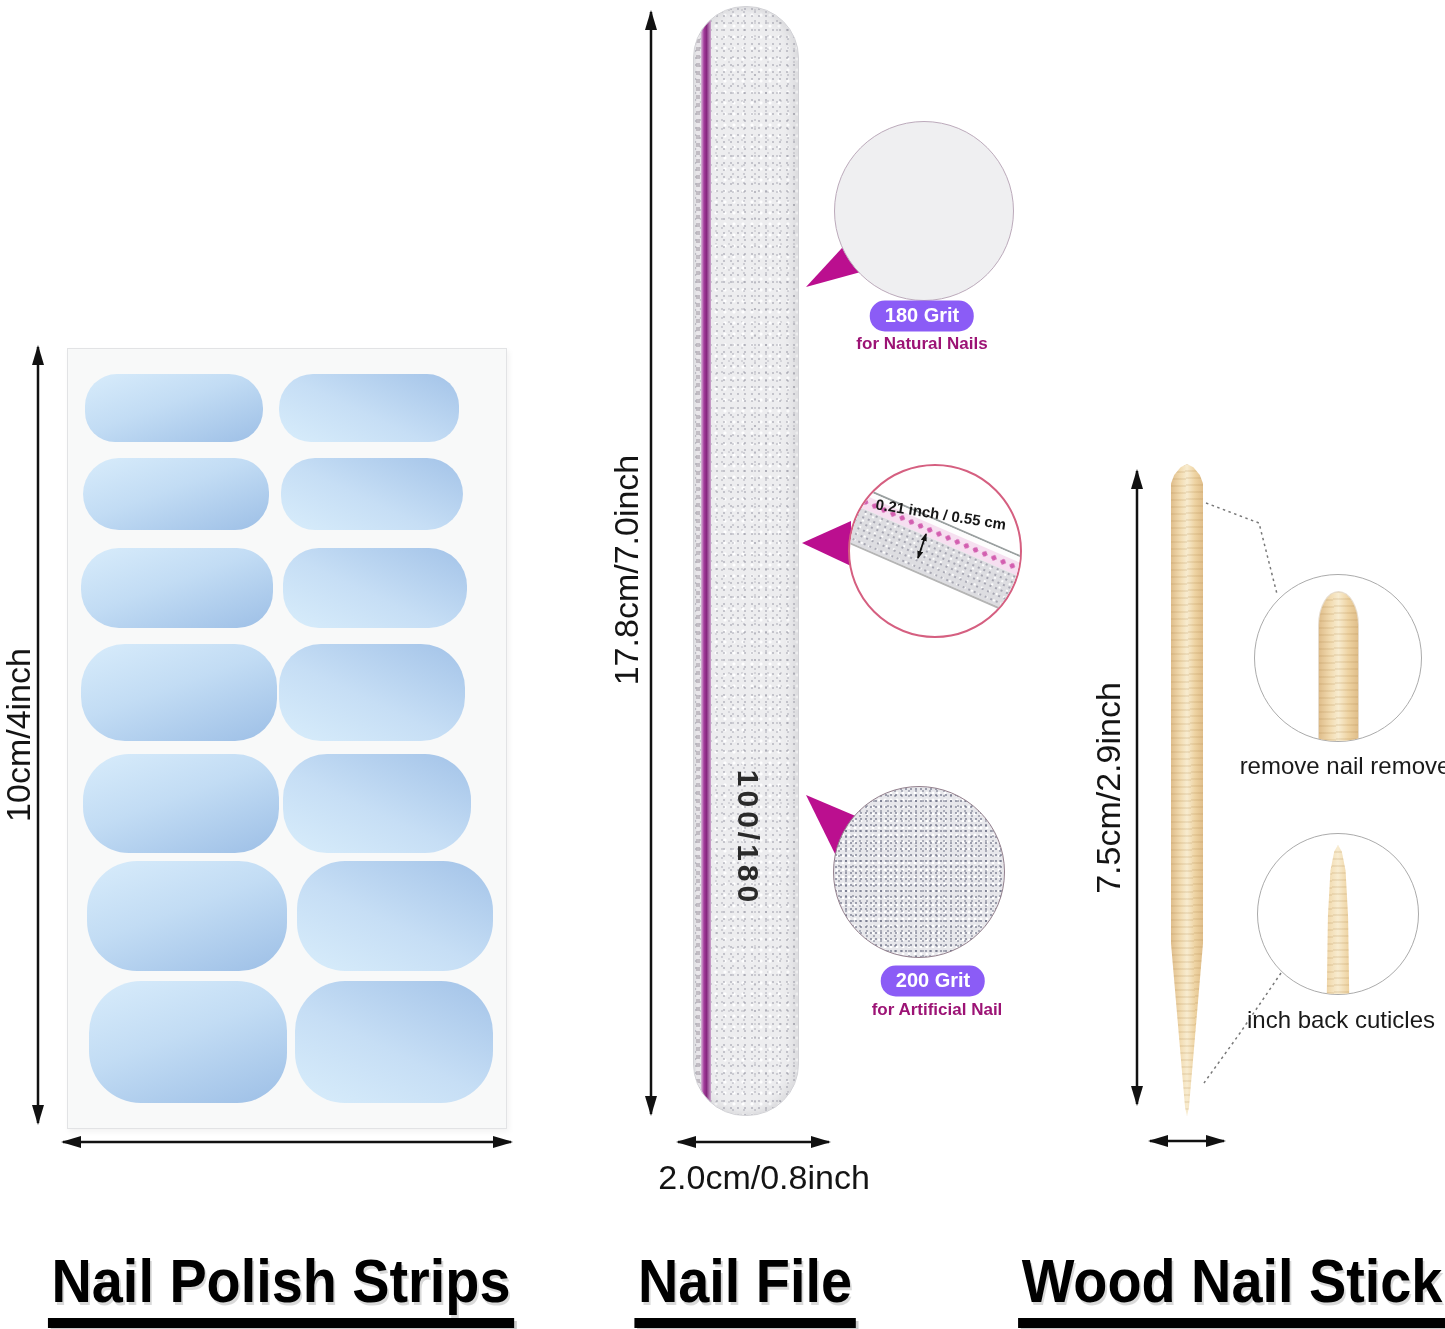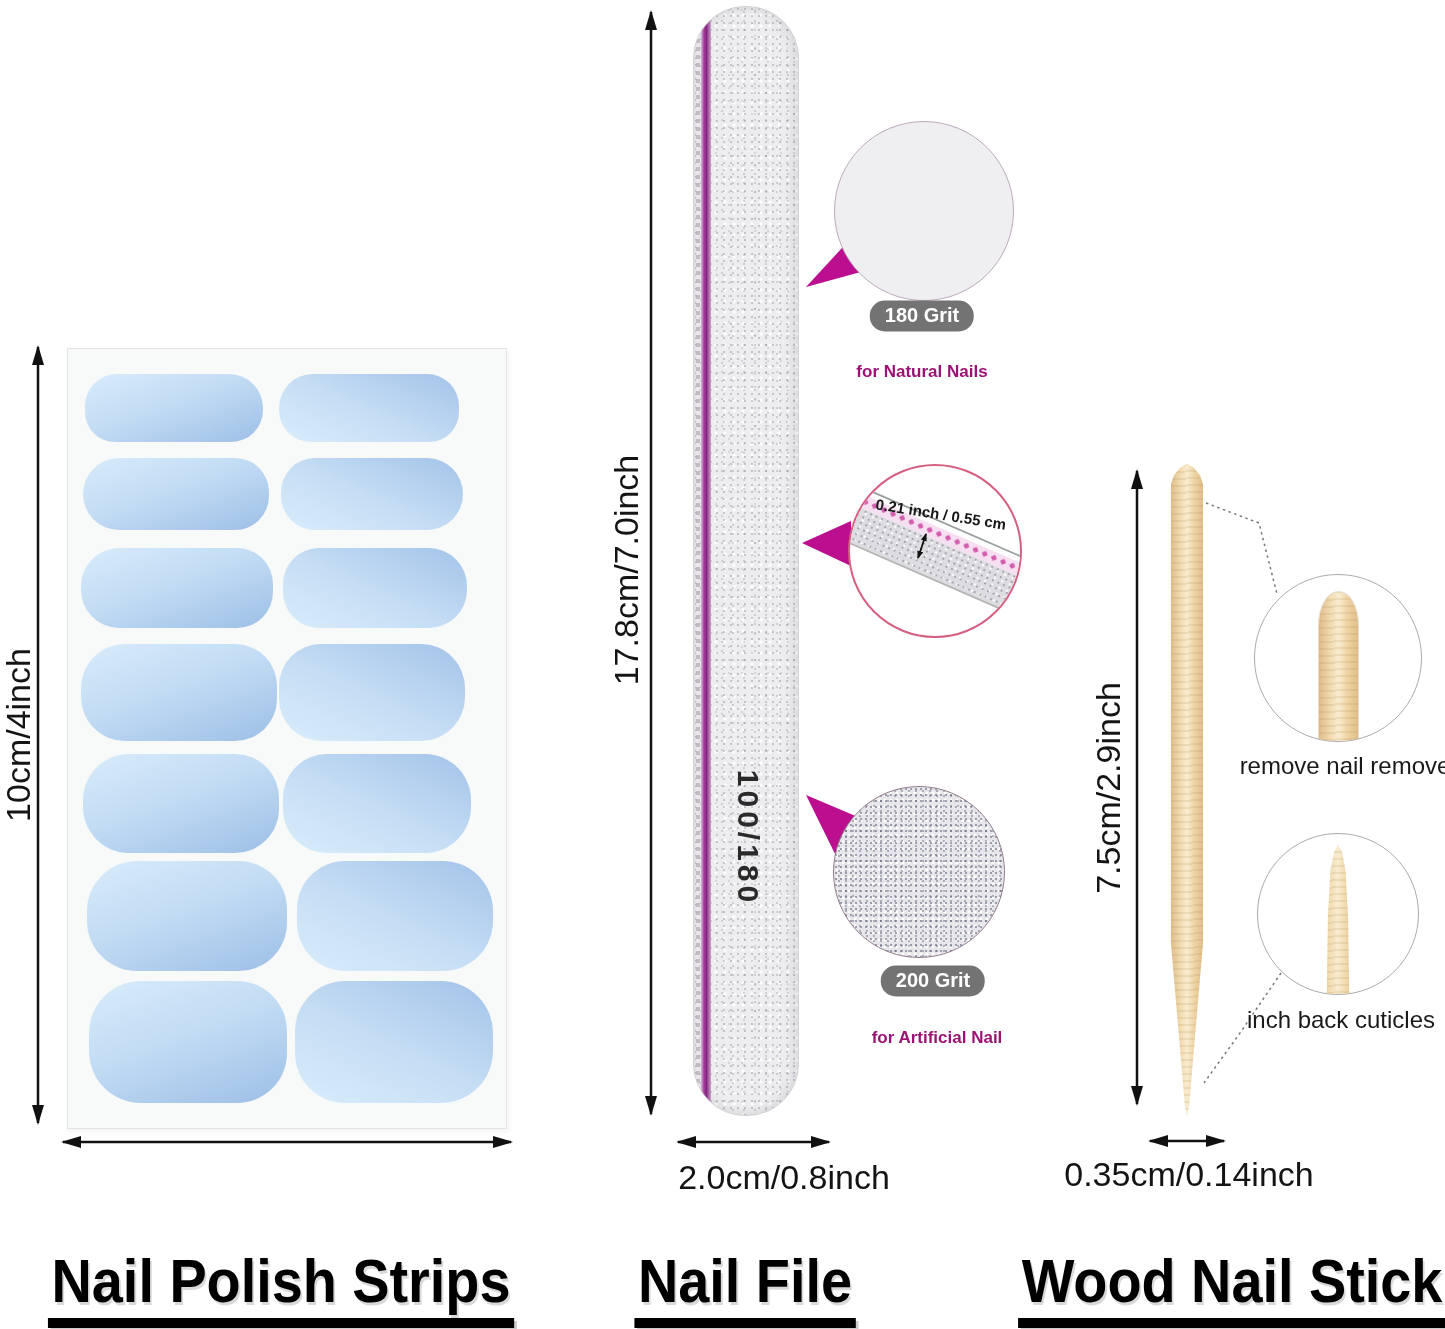--- a/index.html
+++ b/index.html
@@ -68,24 +68,24 @@
      background-size:6px 6px,8px 7px;}
   .band-line2{height:2px;background:#b5b5b5;}
 
   
   .overlay{position:absolute;left:0;top:0;z-index:3;}
   .mini{position:absolute;left:900px;top:520px;z-index:7;}
 
   
   .dim{position:absolute;font-size:34px;color:#141414;white-space:nowrap;transform:translate(-50%,-50%);z-index:7;}
   .dim.v{transform:translate(-50%,-50%) rotate(-90deg);}
-  .badge{position:absolute;transform:translate(-50%,-50%);background:#737373;color:#fff;font-weight:bold;
+  .badge{position:absolute;transform:translate(-50%,-50%);background:#8b5cf6;color:#fff;font-weight:bold;
          font-size:20px;padding:3px 15px 5px;border-radius:15px;white-space:nowrap;z-index:7;}
   .cap{position:absolute;transform:translate(-50%,-50%);color:#9c1375;font-weight:bold;font-size:17px;
-       white-space:nowrap;z-index:7;margin-top:28px;}
+       white-space:nowrap;z-index:7;}
   .tipcap{position:absolute;transform:translate(-50%,-50%);font-size:24px;color:#1a1a1a;white-space:nowrap;z-index:7;}
   .thick-label{position:absolute;left:941px;top:514px;transform:translate(-50%,-50%) rotate(9deg);
        font-size:15px;font-weight:600;color:#161616;white-space:nowrap;z-index:7;}
   .heading{position:absolute;top:1250px;transform:translate(-50%,0) scaleX(.9);font-size:62px;line-height:1;
        font-weight:bold;color:#000;white-space:nowrap;z-index:7;text-shadow:2px 3px 0 rgba(0,0,0,.15);}
   .heading::after{content:"";position:absolute;left:-4px;right:-4px;bottom:-16px;height:10px;background:#000;
        box-shadow:3px 3px 0 rgba(0,0,0,.2);}
 </style>
 </head>
 <body>
@@ -164,23 +164,22 @@
     <defs>
       <marker id="ahs" viewBox="0 0 8 6" markerWidth="8" markerHeight="6" refX="7" refY="3" orient="auto-start-reverse" markerUnits="userSpaceOnUse">
         <path d="M0,0 L8,3 L0,6 Z" fill="#111"></path>
       </marker>
     </defs>
     <line x1="26" y1="14" x2="18" y2="38" stroke="#111" stroke-width="1.8" marker-start="url(#ahs)" marker-end="url(#ahs)"></line>
   </svg>
 
   <div class="dim v" style="left:18px;top:735px;">10cm/4inch</div>
   <div class="dim v" style="left:626px;top:570px;">17.8cm/7.0inch</div>
-  <div class="dim" style="left:784px;top:1177px;">2.0cm/0.8inch</div>
+  <div class="dim" style="left:764px;top:1177px;">2.0cm/0.8inch</div>
   <div class="dim v" style="left:1108px;top:788px;">7.5cm/2.9inch</div>
-  <div class="dim" style="left:1189px;top:1174px;">0.35cm/0.14inch</div>
 
   <div class="badge" style="left:922px;top:316px;">180 Grit</div>
   <div class="cap" style="left:922px;top:344px;">for Natural Nails</div>
   <div class="thick-label">0.21 inch / 0.55 cm</div>
   <div class="badge" style="left:933px;top:981px;">200 Grit</div>
   <div class="cap" style="left:937px;top:1010px;">for Artificial Nail</div>
   <div class="tipcap" style="left:1345px;top:766px;">remove nail remove</div>
   <div class="tipcap" style="left:1341px;top:1020px;">inch back cuticles</div>
 
   <div class="heading" style="left:281px;">Nail Polish Strips</div>

